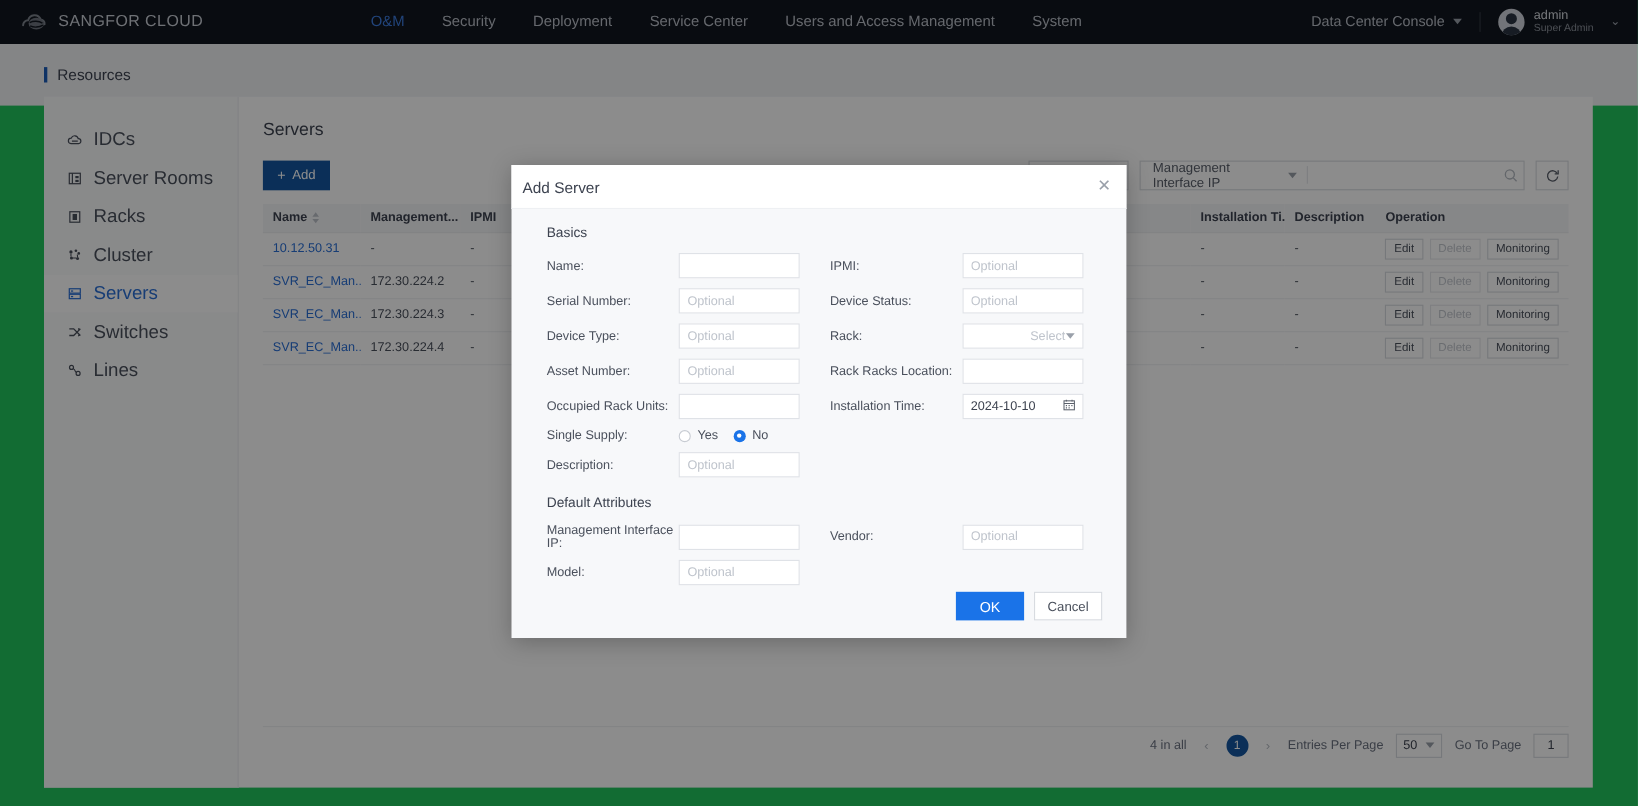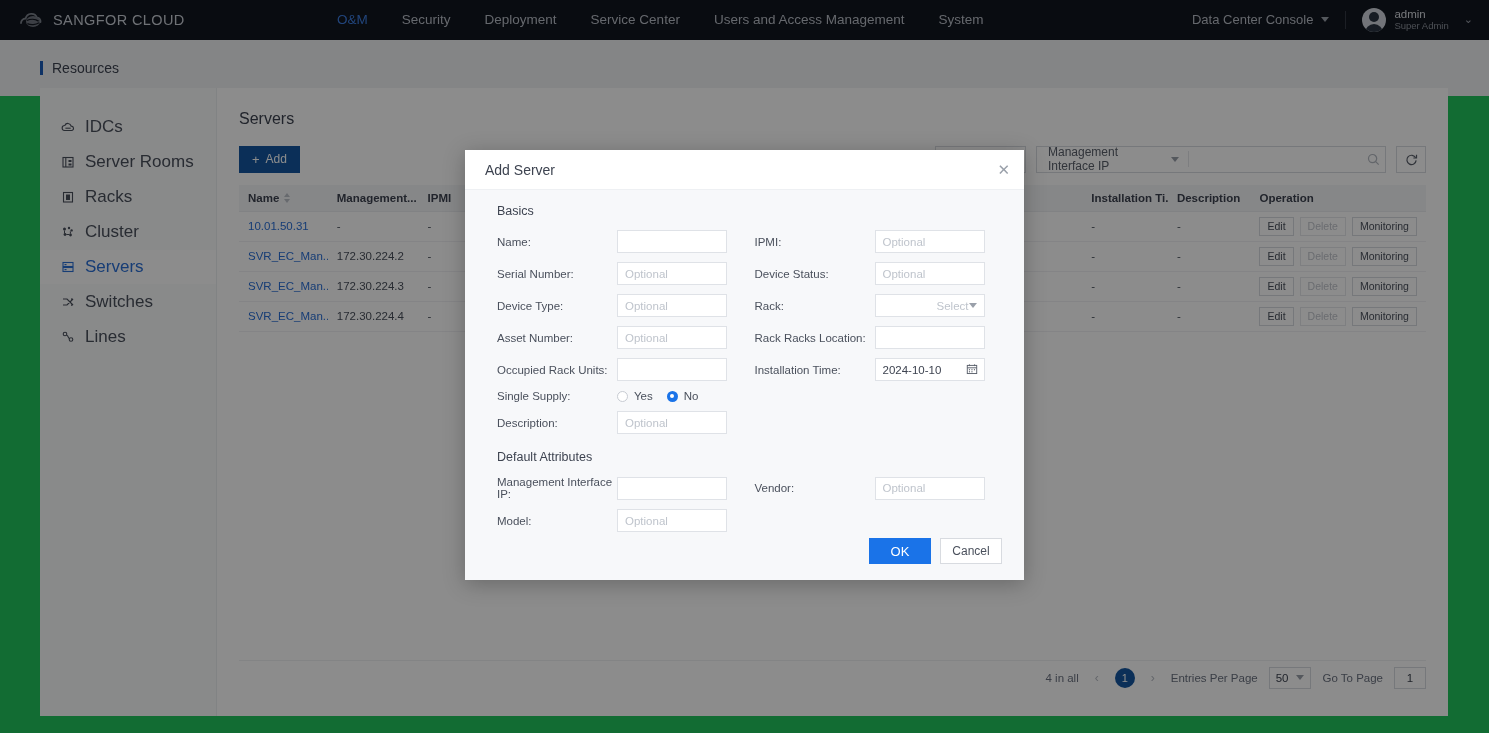--- a/index.html
+++ b/index.html
@@ -157,21 +157,21 @@
   }
 
   
   .modal {
     position: absolute; left: 465px; top: 150px; width: 559px; height: 430px;
     background: #f7f8fa; z-index: 100;
     box-shadow: 0 4px 20px rgba(0,0,0,.25);
     display: flex; flex-direction: column;
   }
   .modal-head {
-    height: 40px; display: flex; align-items: center; padding: 0 14px 0 20px;
+    height: 40px; display: flex; align-items: center; padding: 0 14px 0 10px;
     background: #fff; border-bottom: 1px solid #eef0f3;
   }
   .modal-title { font-size: 14px; color: #3d4350; }
   .modal-close { margin-left: auto; color: #9aa0aa; font-size: 15px; cursor: pointer; line-height: 1; }
   .modal-body { flex: 1; padding: 14px 22px 0 22px; overflow: hidden; }
   .sec-title { font-size: 12.5px; color: #3d4350; margin: 0 0 12px 10px; }
   .frow { display: flex; margin-bottom: 9px; }
   .fcell { width: 50%; display: flex; align-items: center; }
   .flabel { font-size: 11.5px; color: #4a505c; width: 130px; padding-left: 10px; }
   .finput {
@@ -414,21 +414,21 @@
             <th>
               <span>Description</span>
             </th>
             <th>
               <span>Operation</span>
             </th>
           </tr>
         </thead>
         <tbody>
           <tr>
-            <td class="link"><a>10.01.50.31</a></td>
+            <td class="link"><a>10.12.50.31</a></td>
             <td>-</td>
             <td>-</td>
             <td>-</td>
             <td>-</td>
             <td>-</td>
             <td>
                 <span class="op-btns">
               <button class="op-btn">Edit</button>
               <button class="op-btn disabled">Delete</button>
               <button class="op-btn">Monitoring</button>

